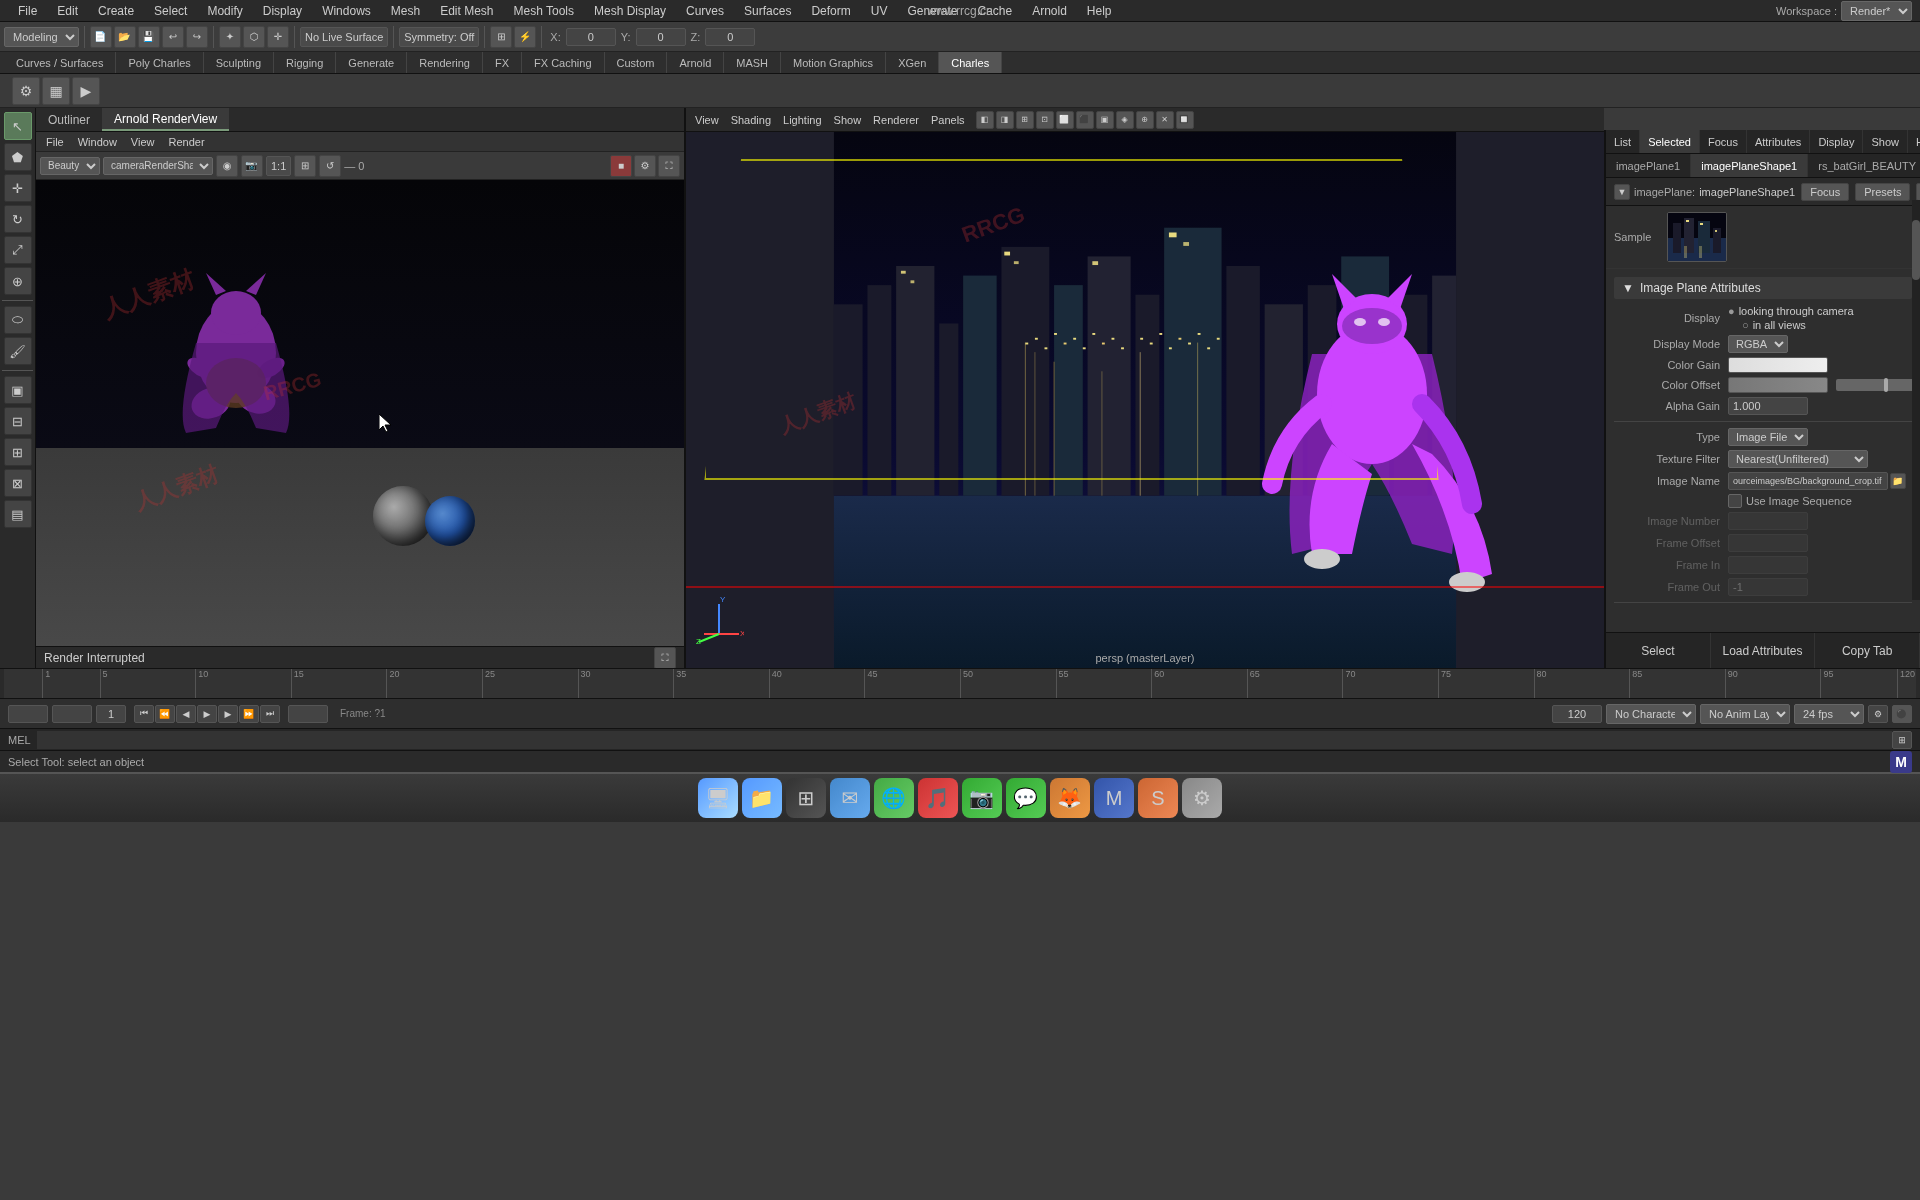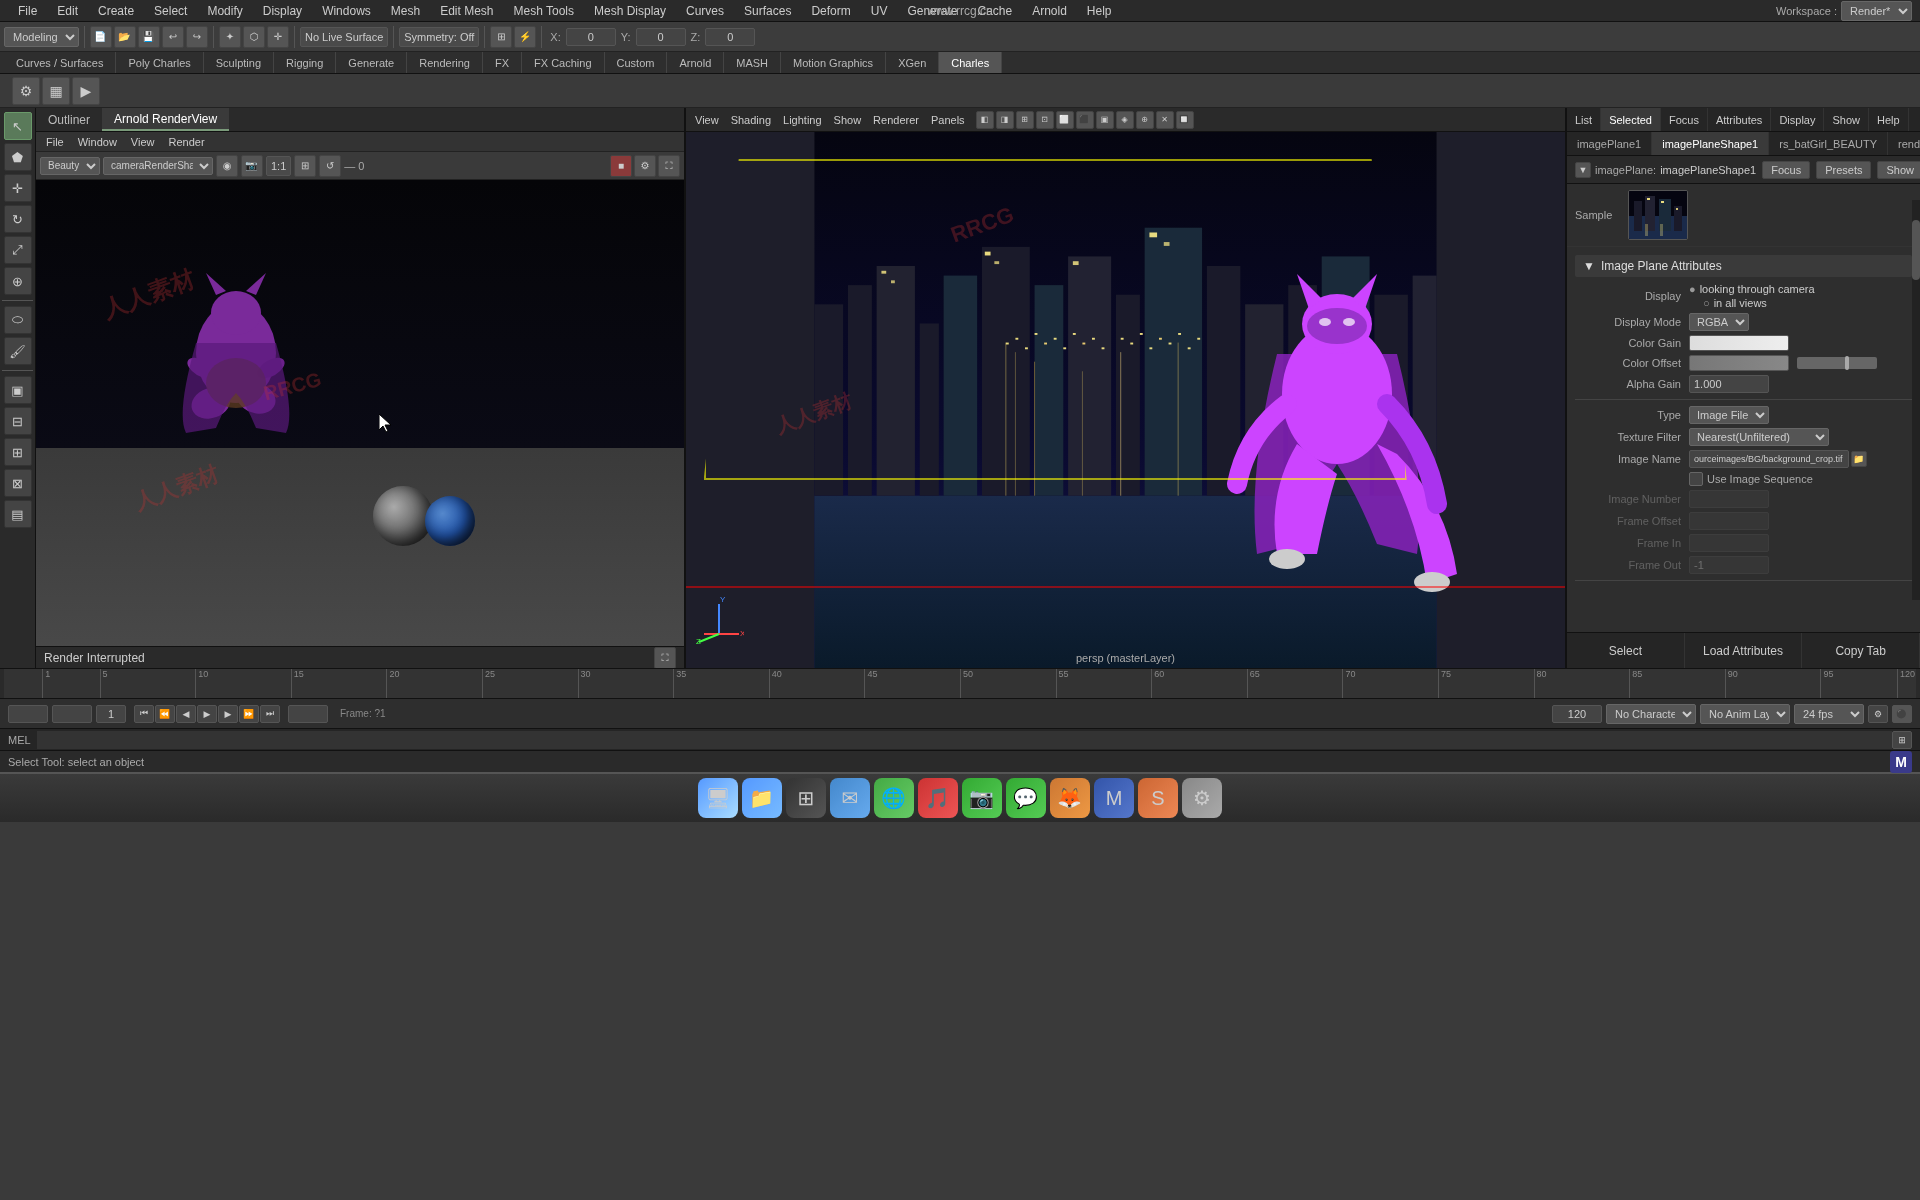--- a/index.html
+++ b/index.html
@@ -288,25 +288,26 @@
     
     #viewport-right {
       flex: 1;
       background: #1e1e2a;
       position: relative;
       overflow: hidden;
     }
 
     
     #attr-editor {
-      width: 355px;
+      width: 316px;
       background: #2e2e2e;
       border-left: 2px solid #111;
       display: flex;
       flex-direction: column;
+      margin-top: 22px;
     }
     #attr-editor-tabs {
       height: 24px;
       background: #252525;
       display: flex;
       align-items: center;
       border-bottom: 1px solid #111;
       overflow: hidden;
     }
     .attr-tab {

